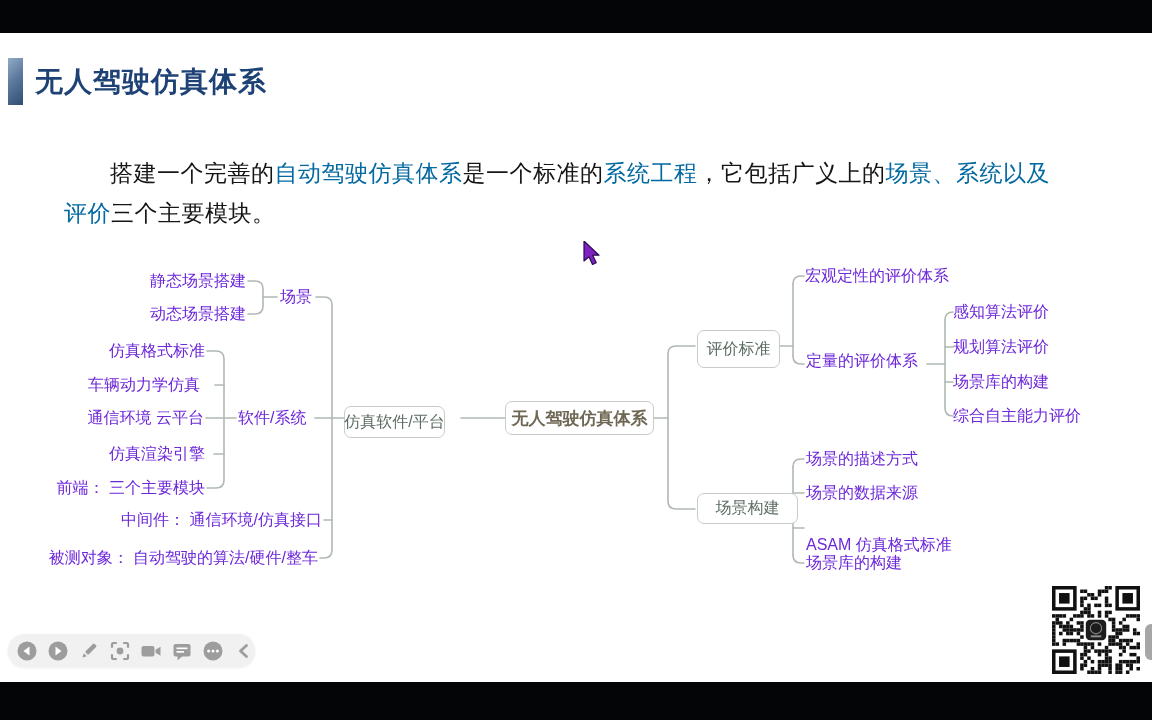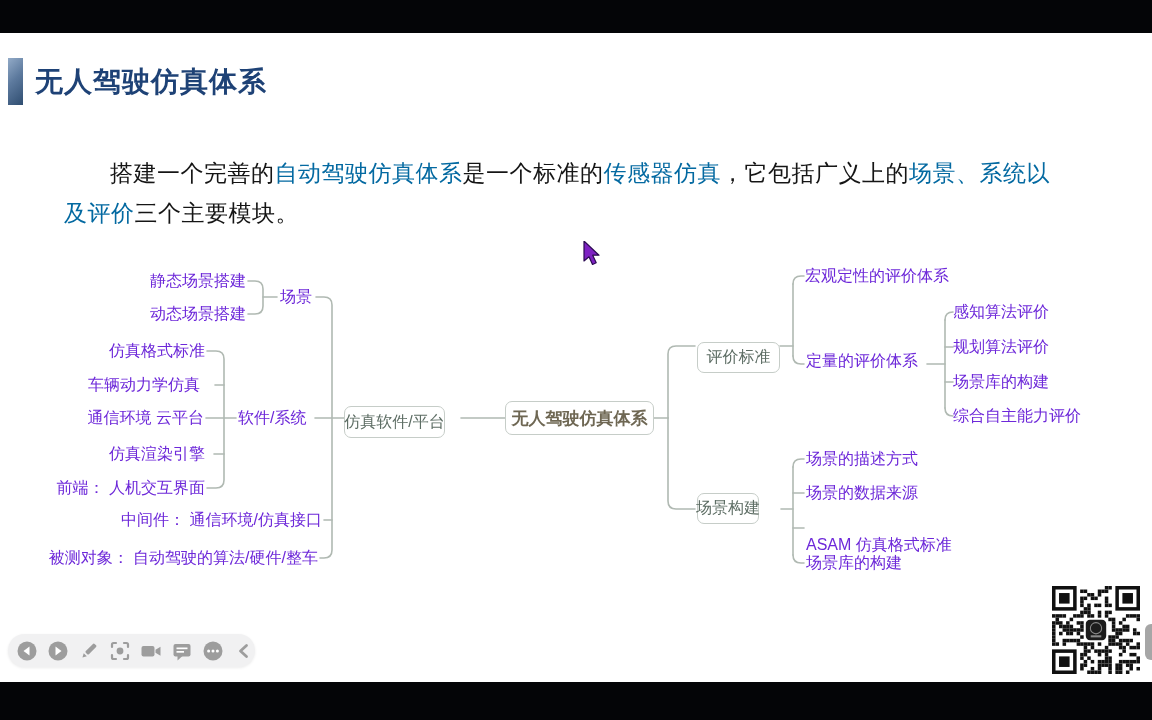--- a/index.html
+++ b/index.html
@@ -47,21 +47,21 @@
 </style>
 </head>
 <body>
 
 <div id="top-bar" class="bar"></div>
 <div id="bottom-bar" class="bar"></div>
 
 <div id="accent"></div>
 <div id="page-title">无人驾驶仿真体系</div>
 
-<p id="intro"><span>搭建一个完善的</span><span class="red">自动驾驶仿真体系</span><span>是一个标准的</span><span class="red">传感器仿真</span><span>，它包括广义上的</span><span class="red">场景、系统以及评价</span><span>三个主要模块。</span></p>
+<p id="intro"><span>搭建一个完善的</span><span class="red">自动驾驶仿真体系</span><span>是一个标准的</span><span class="red">系统工程</span><span>，它包括广义上的</span><span class="red">场景、系统以及评价</span><span>三个主要模块。</span></p>
 
 <svg id="connector-svg" width="1152" height="720">
 
   <path d="M248,281 H255 Q263,281 263,289 V306 Q263,314 255,314 H248"></path>
   <path d="M263,297 H277"></path>
 
   <path d="M316,297 H324 Q332,297 332,305 V550 Q332,558 324,558 H320"></path>
   <path d="M315,418 H344"></path>
   <path d="M324,520 H332"></path>
 
@@ -95,29 +95,29 @@
   <path d="M793,555 Q793,563 801,563 H804"></path>
 </svg>
 
 <div class="mm" style="right:906px;top:270px">静态场景搭建</div>
 <div class="mm" style="right:906px;top:303px">动态场景搭建</div>
 <div class="mm" style="left:280px;top:286px">场景</div>
 <div class="mm" style="right:947px;top:340px">仿真格式标准</div>
 <div class="mm" style="right:952px;top:374px">车辆动力学仿真</div>
 <div class="mm" style="right:948px;top:407px">通信环境 云平台</div>
 <div class="mm" style="right:947px;top:443px">仿真渲染引擎</div>
-<div class="mm" style="right:947px;top:477px">前端： 人机交互界面</div>
+<div class="mm" style="right:947px;top:477px">前端： 三个主要模块</div>
 <div class="mm" style="left:238px;top:407px">软件/系统</div>
 <div class="mm" style="right:830px;top:509px">中间件： 通信环境/仿真接口</div>
 <div class="mm" style="right:834px;top:547px">被测对象： 自动驾驶的算法/硬件/整车</div>
 
 <div class="mmbox" style="left:344px;top:406px;width:101px;height:32px">仿真软件/平台</div>
 <div class="mmbox" id="mm-root" style="left:505px;top:401px;width:149px;height:34px">无人驾驶仿真体系</div>
-<div class="mmbox" style="left:697px;top:342px;width:83px;height:31px">评价标准</div>
-<div class="mmbox" style="left:697px;top:493px;width:62px;height:31px">场景构建</div>
+<div class="mmbox" style="left:697px;top:330px;width:83px;height:38px">评价标准</div>
+<div class="mmbox" style="left:697px;top:493px;width:101px;height:31px">场景构建</div>
 
 <div class="mm" style="left:805px;top:265px">宏观定性的评价体系</div>
 <div class="mm" style="left:806px;top:350px">定量的评价体系</div>
 <div class="mm" style="left:953px;top:301px">感知算法评价</div>
 <div class="mm" style="left:953px;top:336px">规划算法评价</div>
 <div class="mm" style="left:953px;top:371px">场景库的构建</div>
 <div class="mm" style="left:953px;top:405px">综合自主能力评价</div>
 <div class="mm" style="left:806px;top:448px">场景的描述方式</div>
 <div class="mm" style="left:806px;top:482px">场景的数据来源</div>
 <div class="mm" style="left:806px;top:534px">ASAM 仿真格式标准</div>

